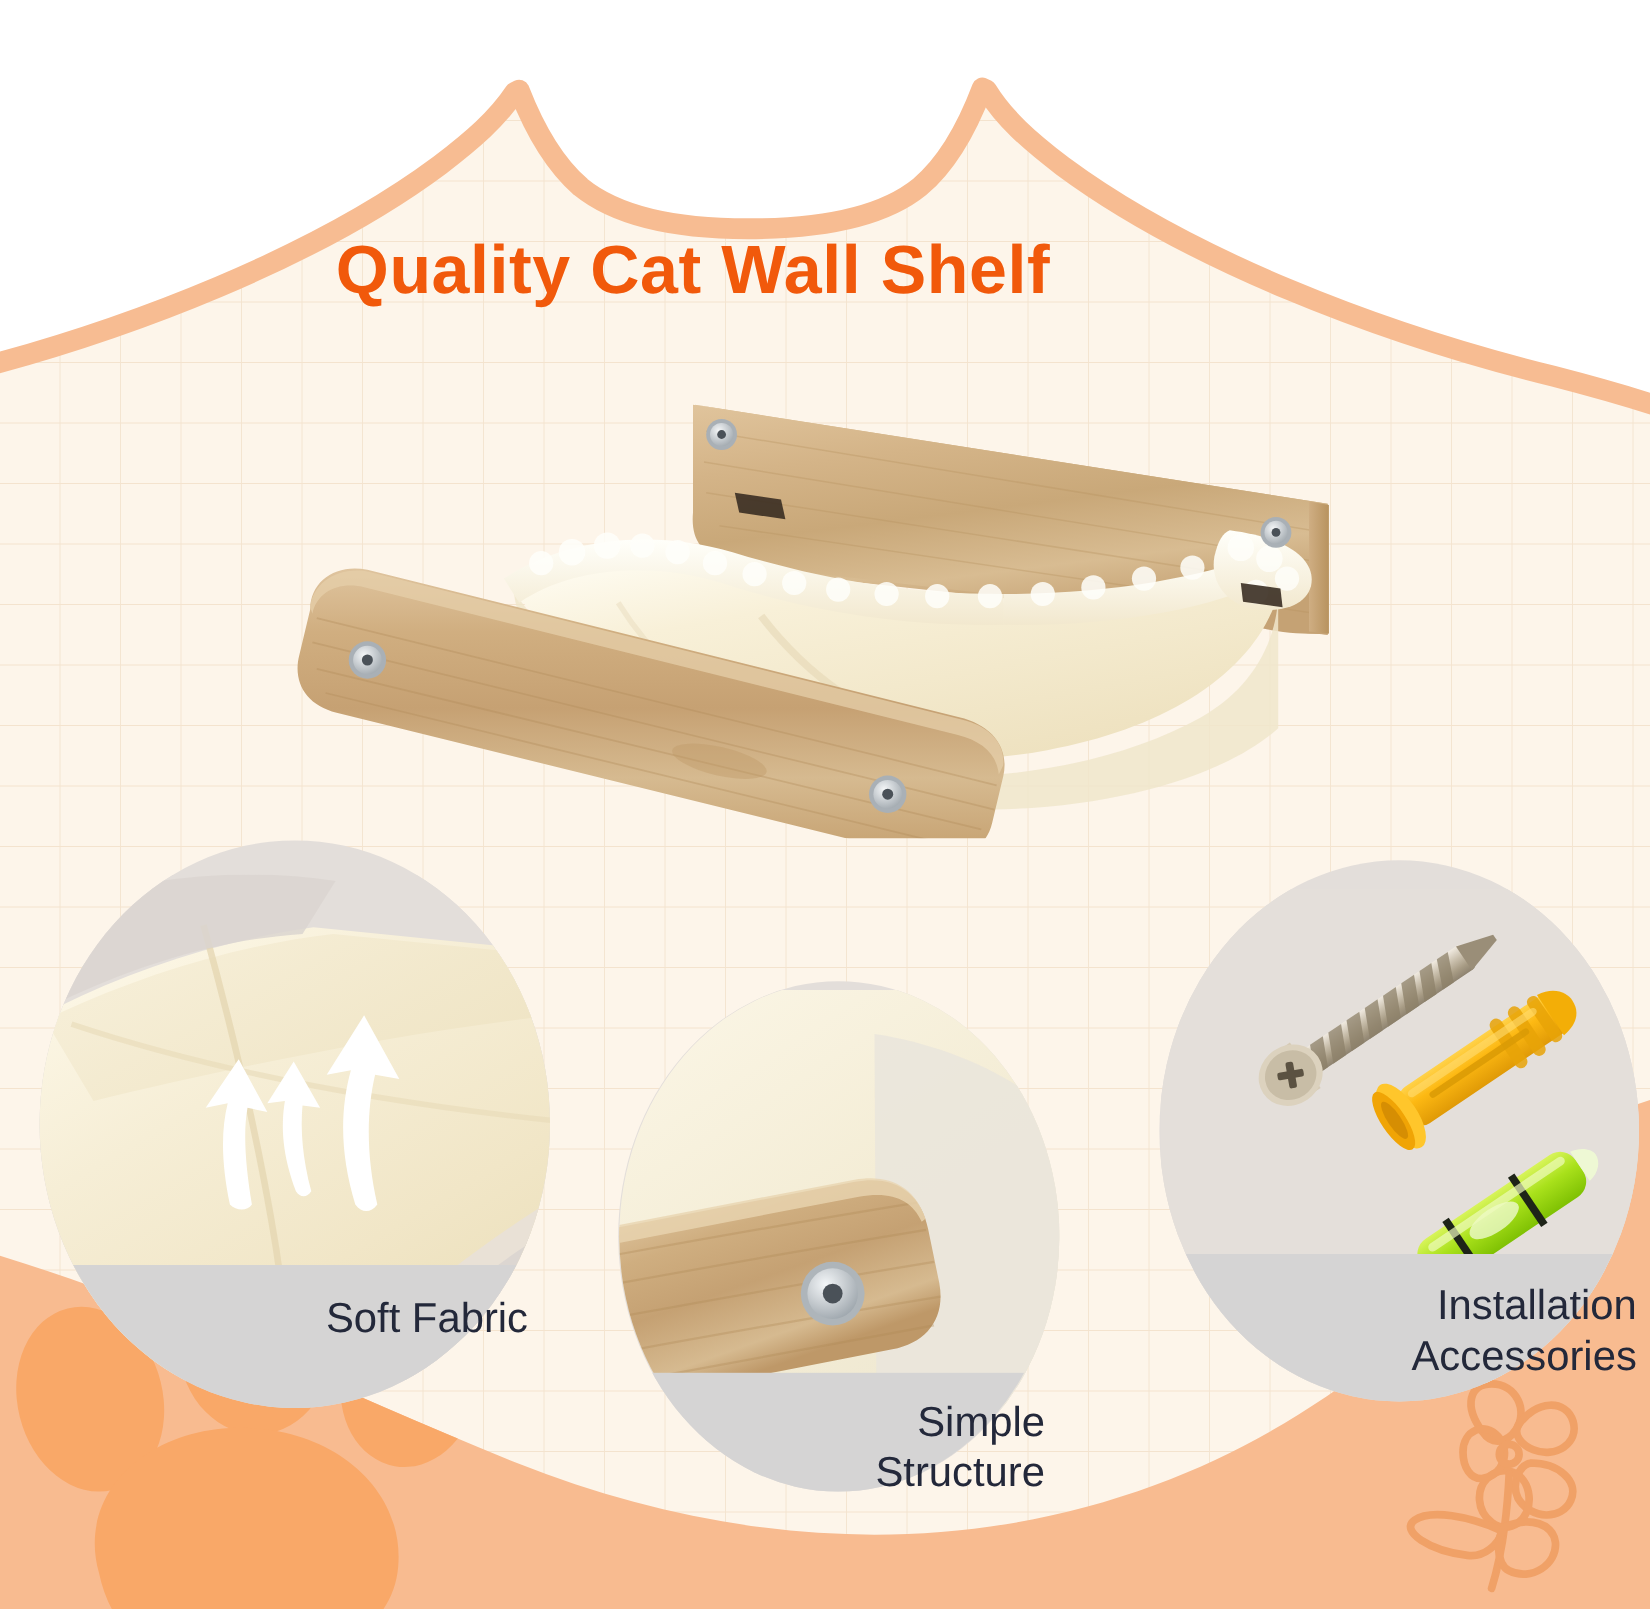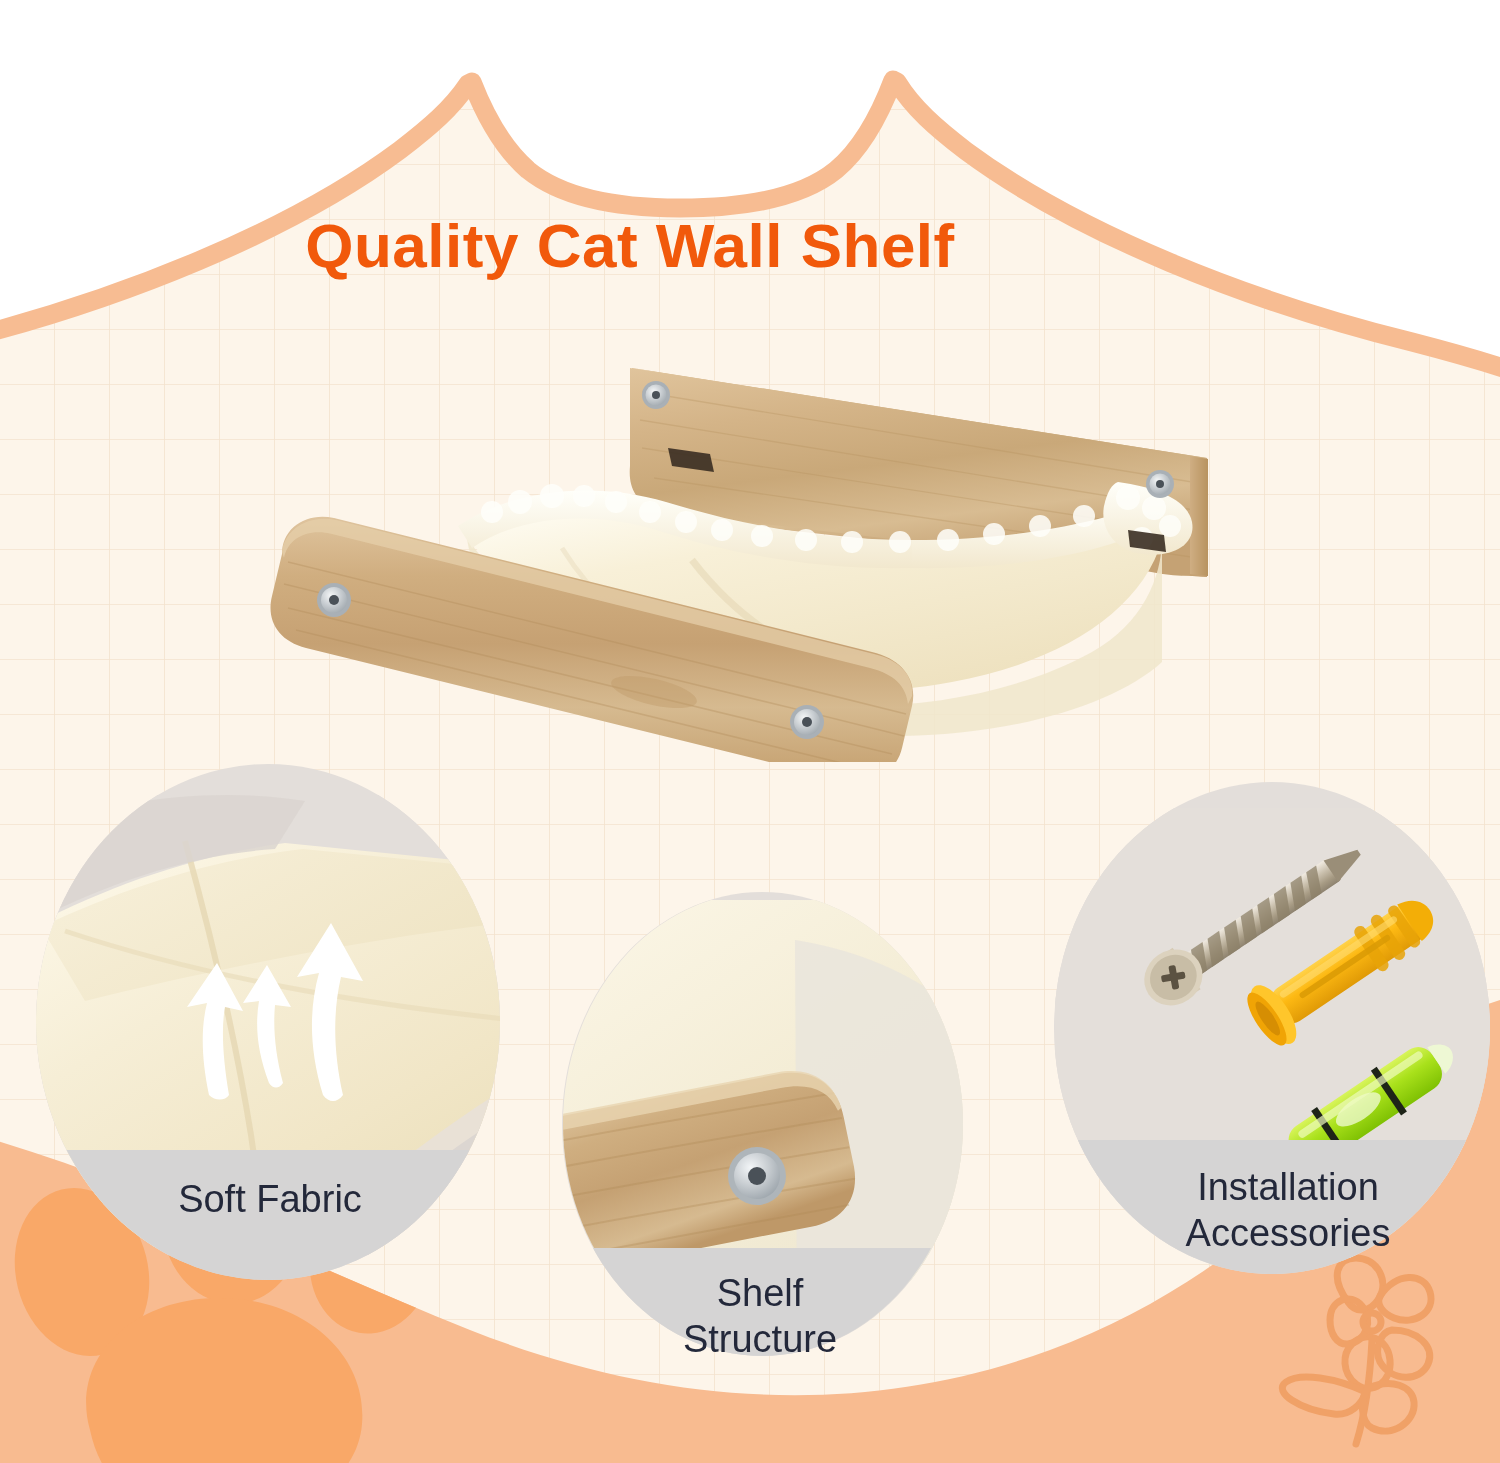--- a/index.html
+++ b/index.html
@@ -27,21 +27,21 @@
     font-weight: bold;
     letter-spacing: 0.5px;
     color: #F1590B;
     line-height: 1.1;
     z-index: 30;
   }
 
   
   .feature-label {
     position: absolute;
-    text-align: center;
+    text-align: right;
     color: #23283a;
     font-size: 38px;
     line-height: 1.22;
     font-weight: 400;
     z-index: 34;
     white-space: pre-line;
   }
   #label-soft-fabric { left: 60px; top: 1176px; width: 420px; }
   #label-simple-structure { left: 570px; top: 1270px; width: 380px; }
   #label-installation { left: 1088px; top: 1164px; width: 400px; }
@@ -572,19 +572,19 @@
     <g clip-path="url(#capSS)">
       <rect x="540" y="1248" width="460" height="220" fill="#D5D4D4"></rect>
     </g>
     <g clip-path="url(#capIA)">
       <rect x="1040" y="1140" width="470" height="220" fill="#D5D4D4"></rect>
     </g>
   </svg>
 
   <div class="feature-label" id="label-soft-fabric">Soft Fabric</div>
 
-  <div class="feature-label" id="label-simple-structure">Shelf
+  <div class="feature-label" id="label-simple-structure">Simple
 Structure</div>
 
   <div class="feature-label" id="label-installation">Installation
 Accessories</div>
 
 </div>
 
 </body></html>

